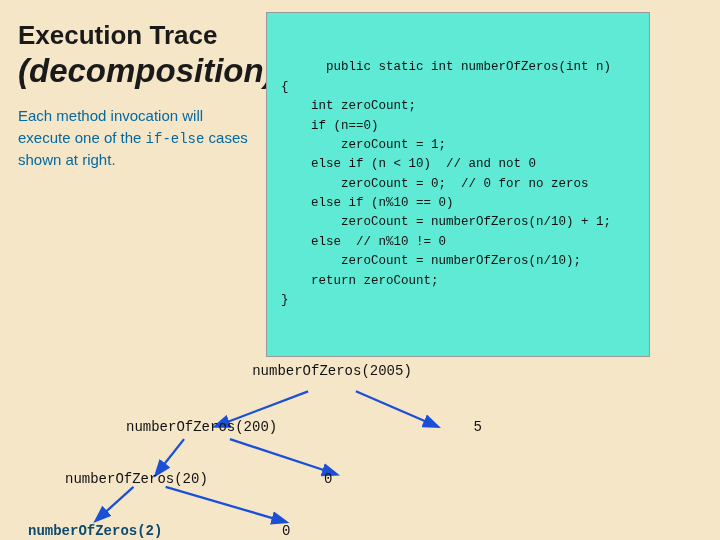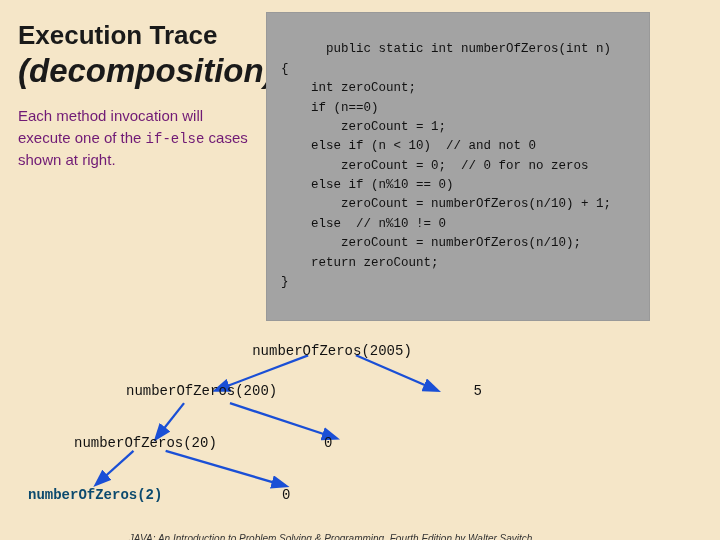--- a/index.html
+++ b/index.html
@@ -42,35 +42,35 @@
       margin-bottom: 14px;
     }
 
     .slide-title .decomp {
       font-style: italic;
       font-size: 33px;
     }
 
     .left-description {
       font-size: 15px;
-      color: #701a75;
+      color: #0369a1;
       line-height: 1.45;
     }
 
     .left-description .code-inline {
       font-family: 'Courier New', monospace;
       font-size: 14px;
       background: none;
     }
 
     .code-panel {
       flex: 1;
-      background: #a3a3a3;
+      background: #5eead4;
       border: 1.5px solid #999;
-      padding: 8px 14px;
+      padding: 26px 14px;
       font-family: 'Courier New', monospace;
       font-size: 12.5px;
       line-height: 1.55;
       color: #111;
       white-space: pre;
     }
 
     .bottom-section {
       flex: 1;
       display: flex;
@@ -178,33 +178,33 @@
 
         <line x1="185" y1="74" x2="155" y2="112" stroke="#1a4fd6" stroke-width="2.5" marker-end="url(#arrowhead)"></line>
 
         <line x1="235" y1="74" x2="350" y2="112" stroke="#1a4fd6" stroke-width="2.5" marker-end="url(#arrowhead)"></line>
 
         <line x1="130" y1="126" x2="90" y2="162" stroke="#1a4fd6" stroke-width="2.5" marker-end="url(#arrowhead)"></line>
 
         <line x1="165" y1="126" x2="295" y2="164" stroke="#1a4fd6" stroke-width="2.5" marker-end="url(#arrowhead)"></line>
       </svg>
 
-      <div class="tree-node root" style="position:absolute; top:16px; left:50%; transform:translateX(-50%);">
+      <div class="tree-node root" style="position:absolute; top:0; left:50%; transform:translateX(-50%);">
         <span>numberOfZeros(2005)</span>
       </div>
 
       <div class="tree-node" style="position:absolute; top:56px; left:100px;margin-left:12px;">
         <span>numberOfZeros(200)</span>
       </div>
 
       <div class="tree-node" style="position:absolute; top:56px; right:168px;">
         <span>5</span>
       </div>
 
-      <div class="tree-node" style="position:absolute; top:108px; left:60px;text-align:right;">
+      <div class="tree-node" style="position:absolute; top:108px; left:51px;text-align:right;">
         <span>numberOfZeros(20)</span>
       </div>
 
       <div class="tree-node" style="position:absolute; top:108px; left:310px;">
         <span>0</span>
       </div>
 
       <div class="tree-node level3-left" style="position:absolute; top:160px; left:14px; color:#0c4a6e; font-weight:bold;">
         <span>numberOfZeros(2)</span>
       </div>

